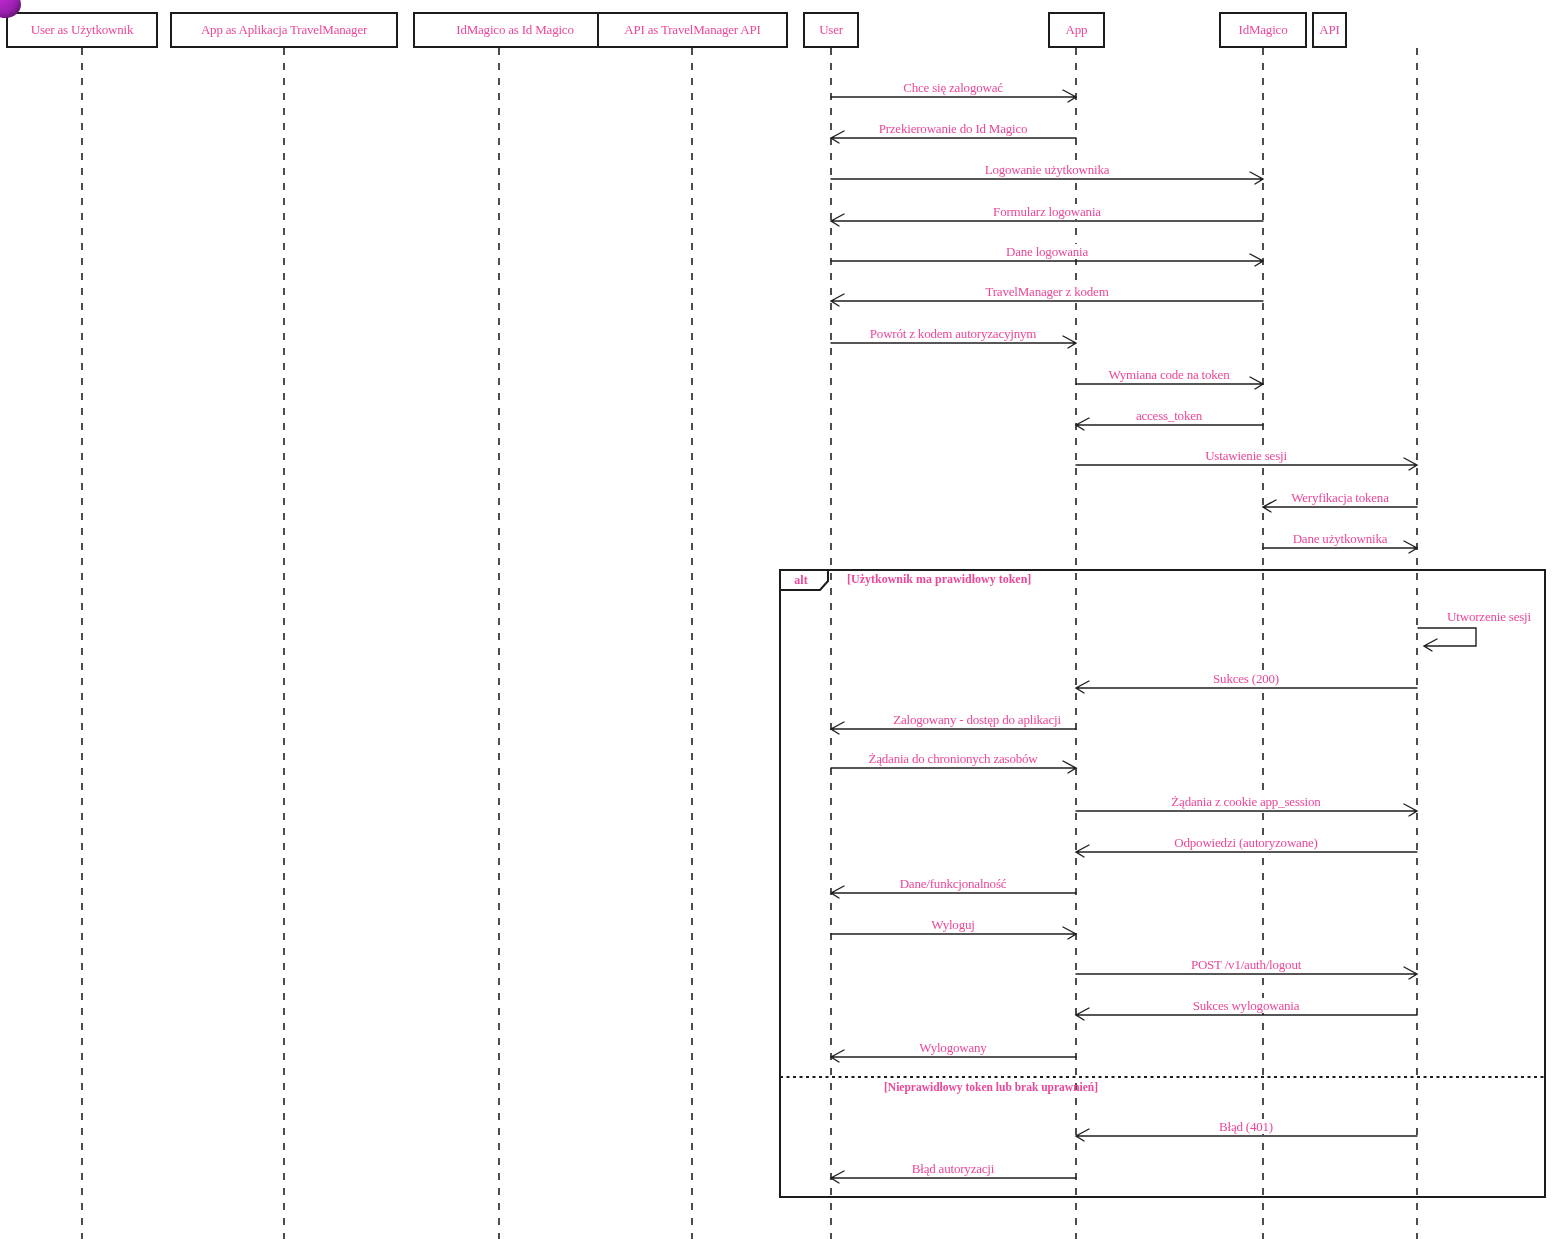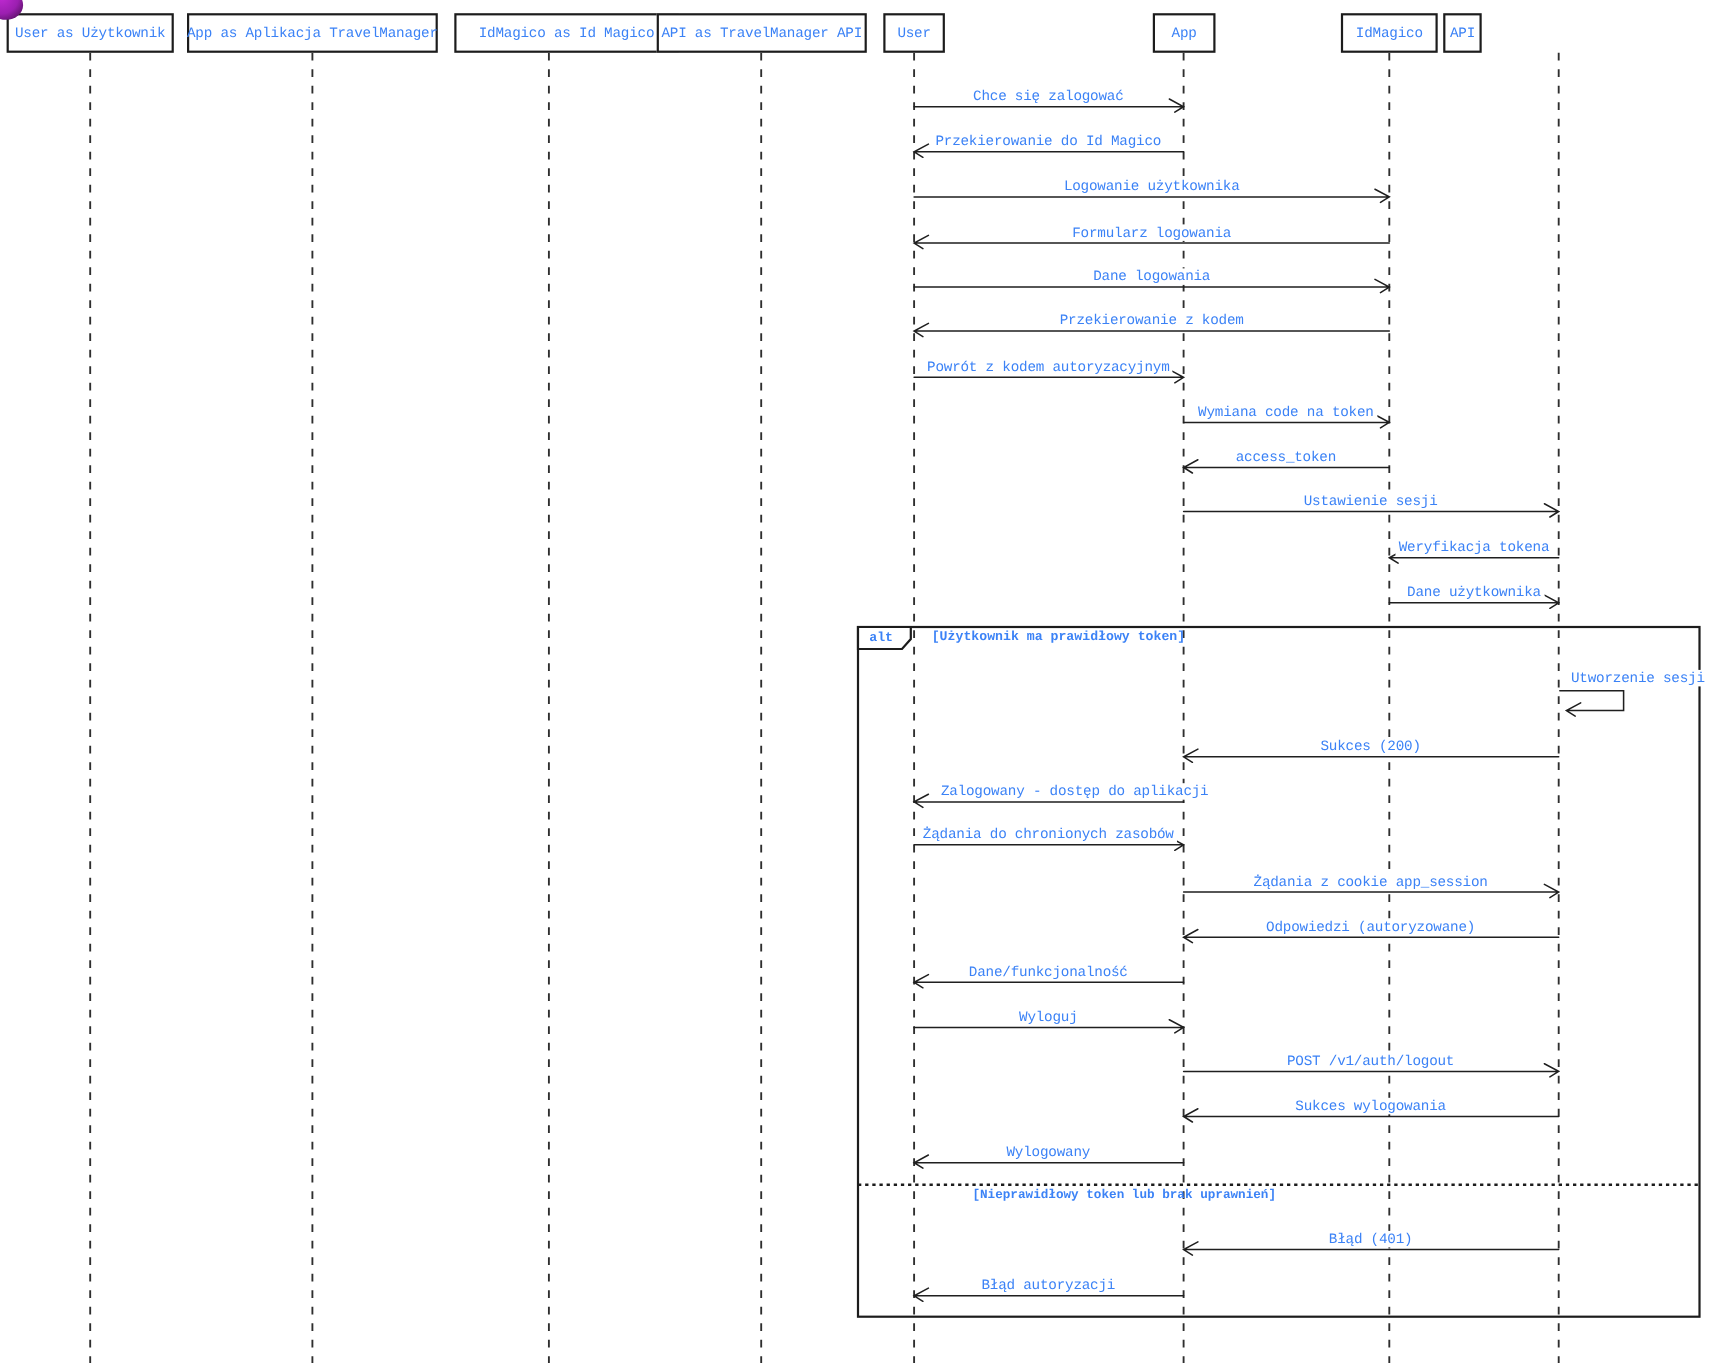--- a/index.html
+++ b/index.html
@@ -1,22 +1,22 @@
 <!DOCTYPE html>
 <html><head>
 <meta charset="utf-8">
 <style>
   html,body{margin:0;padding:0;background:#fff;}
   #canvas{
     position:relative;
     width:1562px;height:1239px;
     background:#ffffff;
     overflow:hidden;
-    font-family:Liberation Mono, monospace;
-    color:#3b82f6;
+    font-family:Liberation Serif, serif;
+    color:#ec4899;
   }
   #wires{position:absolute;left:0;top:0;z-index:1;}
   .pbox{
     position:absolute;top:12px;height:36px;
     box-sizing:border-box;
     border:2px solid #1c1c1c;background:#fff;
     display:flex;align-items:center;justify-content:center;
     font-size:13px;letter-spacing:-0.2px;white-space:nowrap;
     z-index:3;
   }
@@ -123,21 +123,21 @@
     </div>
   <div class="pbox" style="left:1312px;width:35px;">
       <span>API</span>
     </div>
 
   <div class="msg" style="left:953px;top:80px;">Chce się zalogować</div>
   <div class="msg" style="left:953px;top:121px;">Przekierowanie do Id Magico</div>
   <div class="msg" style="left:1047px;top:162px;">Logowanie użytkownika</div>
   <div class="msg" style="left:1047px;top:204px;">Formularz logowania</div>
   <div class="msg" style="left:1047px;top:244px;">Dane logowania</div>
-  <div class="msg" style="left:1047px;top:284px;">Przekierowanie z kodem</div>
+  <div class="msg" style="left:1047px;top:284px;">TravelManager z kodem</div>
   <div class="msg" style="left:953px;top:326px;">Powrót z kodem autoryzacyjnym</div>
   <div class="msg" style="left:1169px;top:367px;">Wymiana code na token</div>
   <div class="msg" style="left:1169px;top:408px;">access_token</div>
   <div class="msg" style="left:1246px;top:448px;">Ustawienie sesji</div>
   <div class="msg" style="left:1340px;top:490px;">Weryfikacja tokena</div>
   <div class="msg" style="left:1340px;top:531px;">Dane użytkownika</div>
   <div class="msg" style="left:1489px;top:609px;">Utworzenie sesji</div>
   <div class="msg" style="left:1246px;top:671px;">Sukces (200)</div>
   <div class="msg" style="left:953px;top:712px;margin-left:24px;">Zalogowany - dostęp do aplikacji</div>
   <div class="msg" style="left:953px;top:751px;">Żądania do chronionych zasobów</div>

